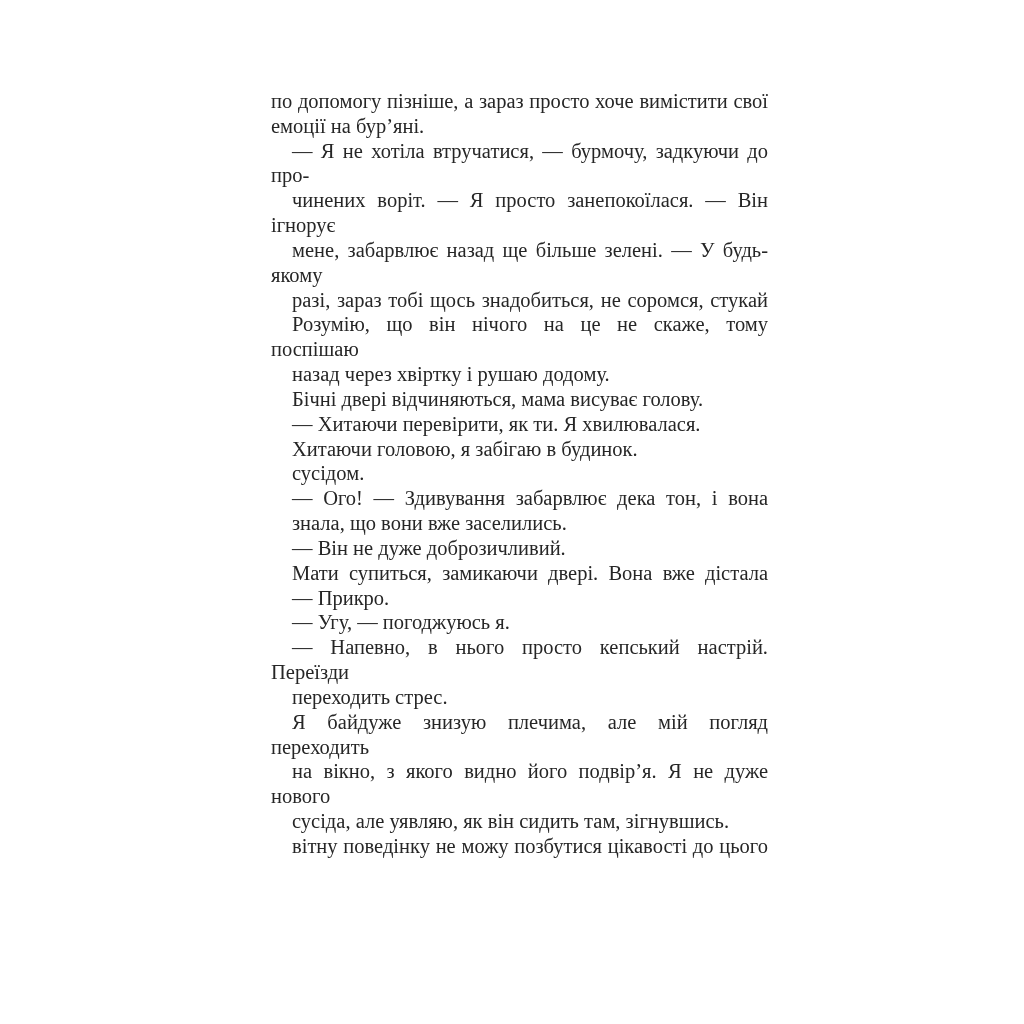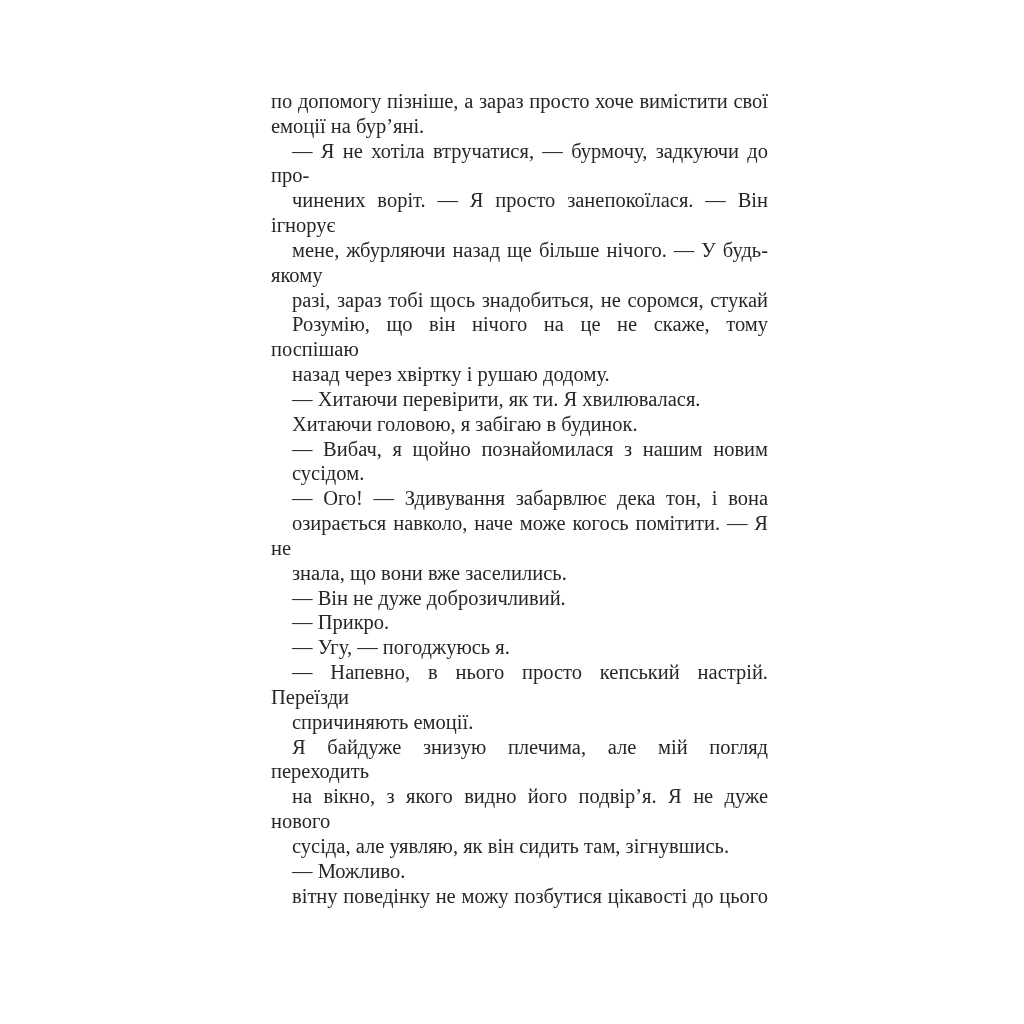--- a/index.html
+++ b/index.html
@@ -51,62 +51,61 @@
 <body>
 
 <div class="page">
   <p class="noindent">
     <span class="ln first">по допомогу пізніше, а зараз просто хоче вимістити свої</span>
     <span class="ln last">емоції на бур’яні.</span>
   </p>
   <p>
     <span class="ln first">— Я не хотіла втручатися, — бурмочу, задкуючи до про-</span>
     <span class="ln">чинених воріт. — Я просто занепокоїлася. — Він ігнорує</span>
-    <span class="ln">мене, жбурляючи назад ще більше нічого. — У будь-якому</span>
+    <span class="ln">мене, забарвлює назад ще більше зелені. — У будь-якому</span>
     <span class="ln">разі, зараз тобі щось знадобиться, не соромся, стукай</span>
   </p>
   <p>
     <span class="ln first">Розумію, що він нічого на це не скаже, тому поспішаю</span>
     <span class="ln last">назад через хвіртку і рушаю додому.</span>
+  </p>
+  <p>
+    <span class="ln first last">Бічні двері відчиняються, мама висуває голову.</span>
   </p>
   <p>
     <span class="ln first last">— Хитаючи перевірити, як ти. Я хвилювалася.</span>
   </p>
   <p>
     <span class="ln first last">Хитаючи головою, я забігаю в будинок.</span>
   </p>
   <p>
-    <span class="ln first">— Вибач, я щойно познайомилася з нашим новим</span>
     <span class="ln last">сусідом.</span>
   </p>
   <p>
     <span class="ln first">— Ого! — Здивування забарвлює дека тон, і вона</span>
-    <span class="ln">озирається навколо, наче може когось помітити. — Я не</span>
     <span class="ln last">знала, що вони вже заселились.</span>
   </p>
   <p>
     <span class="ln first last">— Він не дуже доброзичливий.</span>
   </p>
   <p>
+    <span class="ln first">Мати супиться, замикаючи двері. Вона вже дістала</span>
   </p>
   <p>
     <span class="ln first last">— Прикро.</span>
   </p>
   <p>
     <span class="ln first last">— Угу, — погоджуюсь я.</span>
   </p>
   <p>
     <span class="ln first">— Напевно, в нього просто кепський настрій. Переїзди</span>
-    <span class="ln last">спричиняють емоції.</span>
+    <span class="ln last">переходить стрес.</span>
   </p>
   <p>
     <span class="ln first">Я байдуже знизую плечима, але мій погляд переходить</span>
     <span class="ln">на вікно, з якого видно його подвір’я. Я не дуже нового</span>
     <span class="ln last">сусіда, але уявляю, як він сидить там, зігнувшись.</span>
-  </p>
-  <p>
-    <span class="ln first last">— Можливо.</span>
   </p>
   <p>
     <span class="ln">вітну поведінку не можу позбутися цікавості до цього</span>
 
   </p>
 </div>
 
 </body></html>

